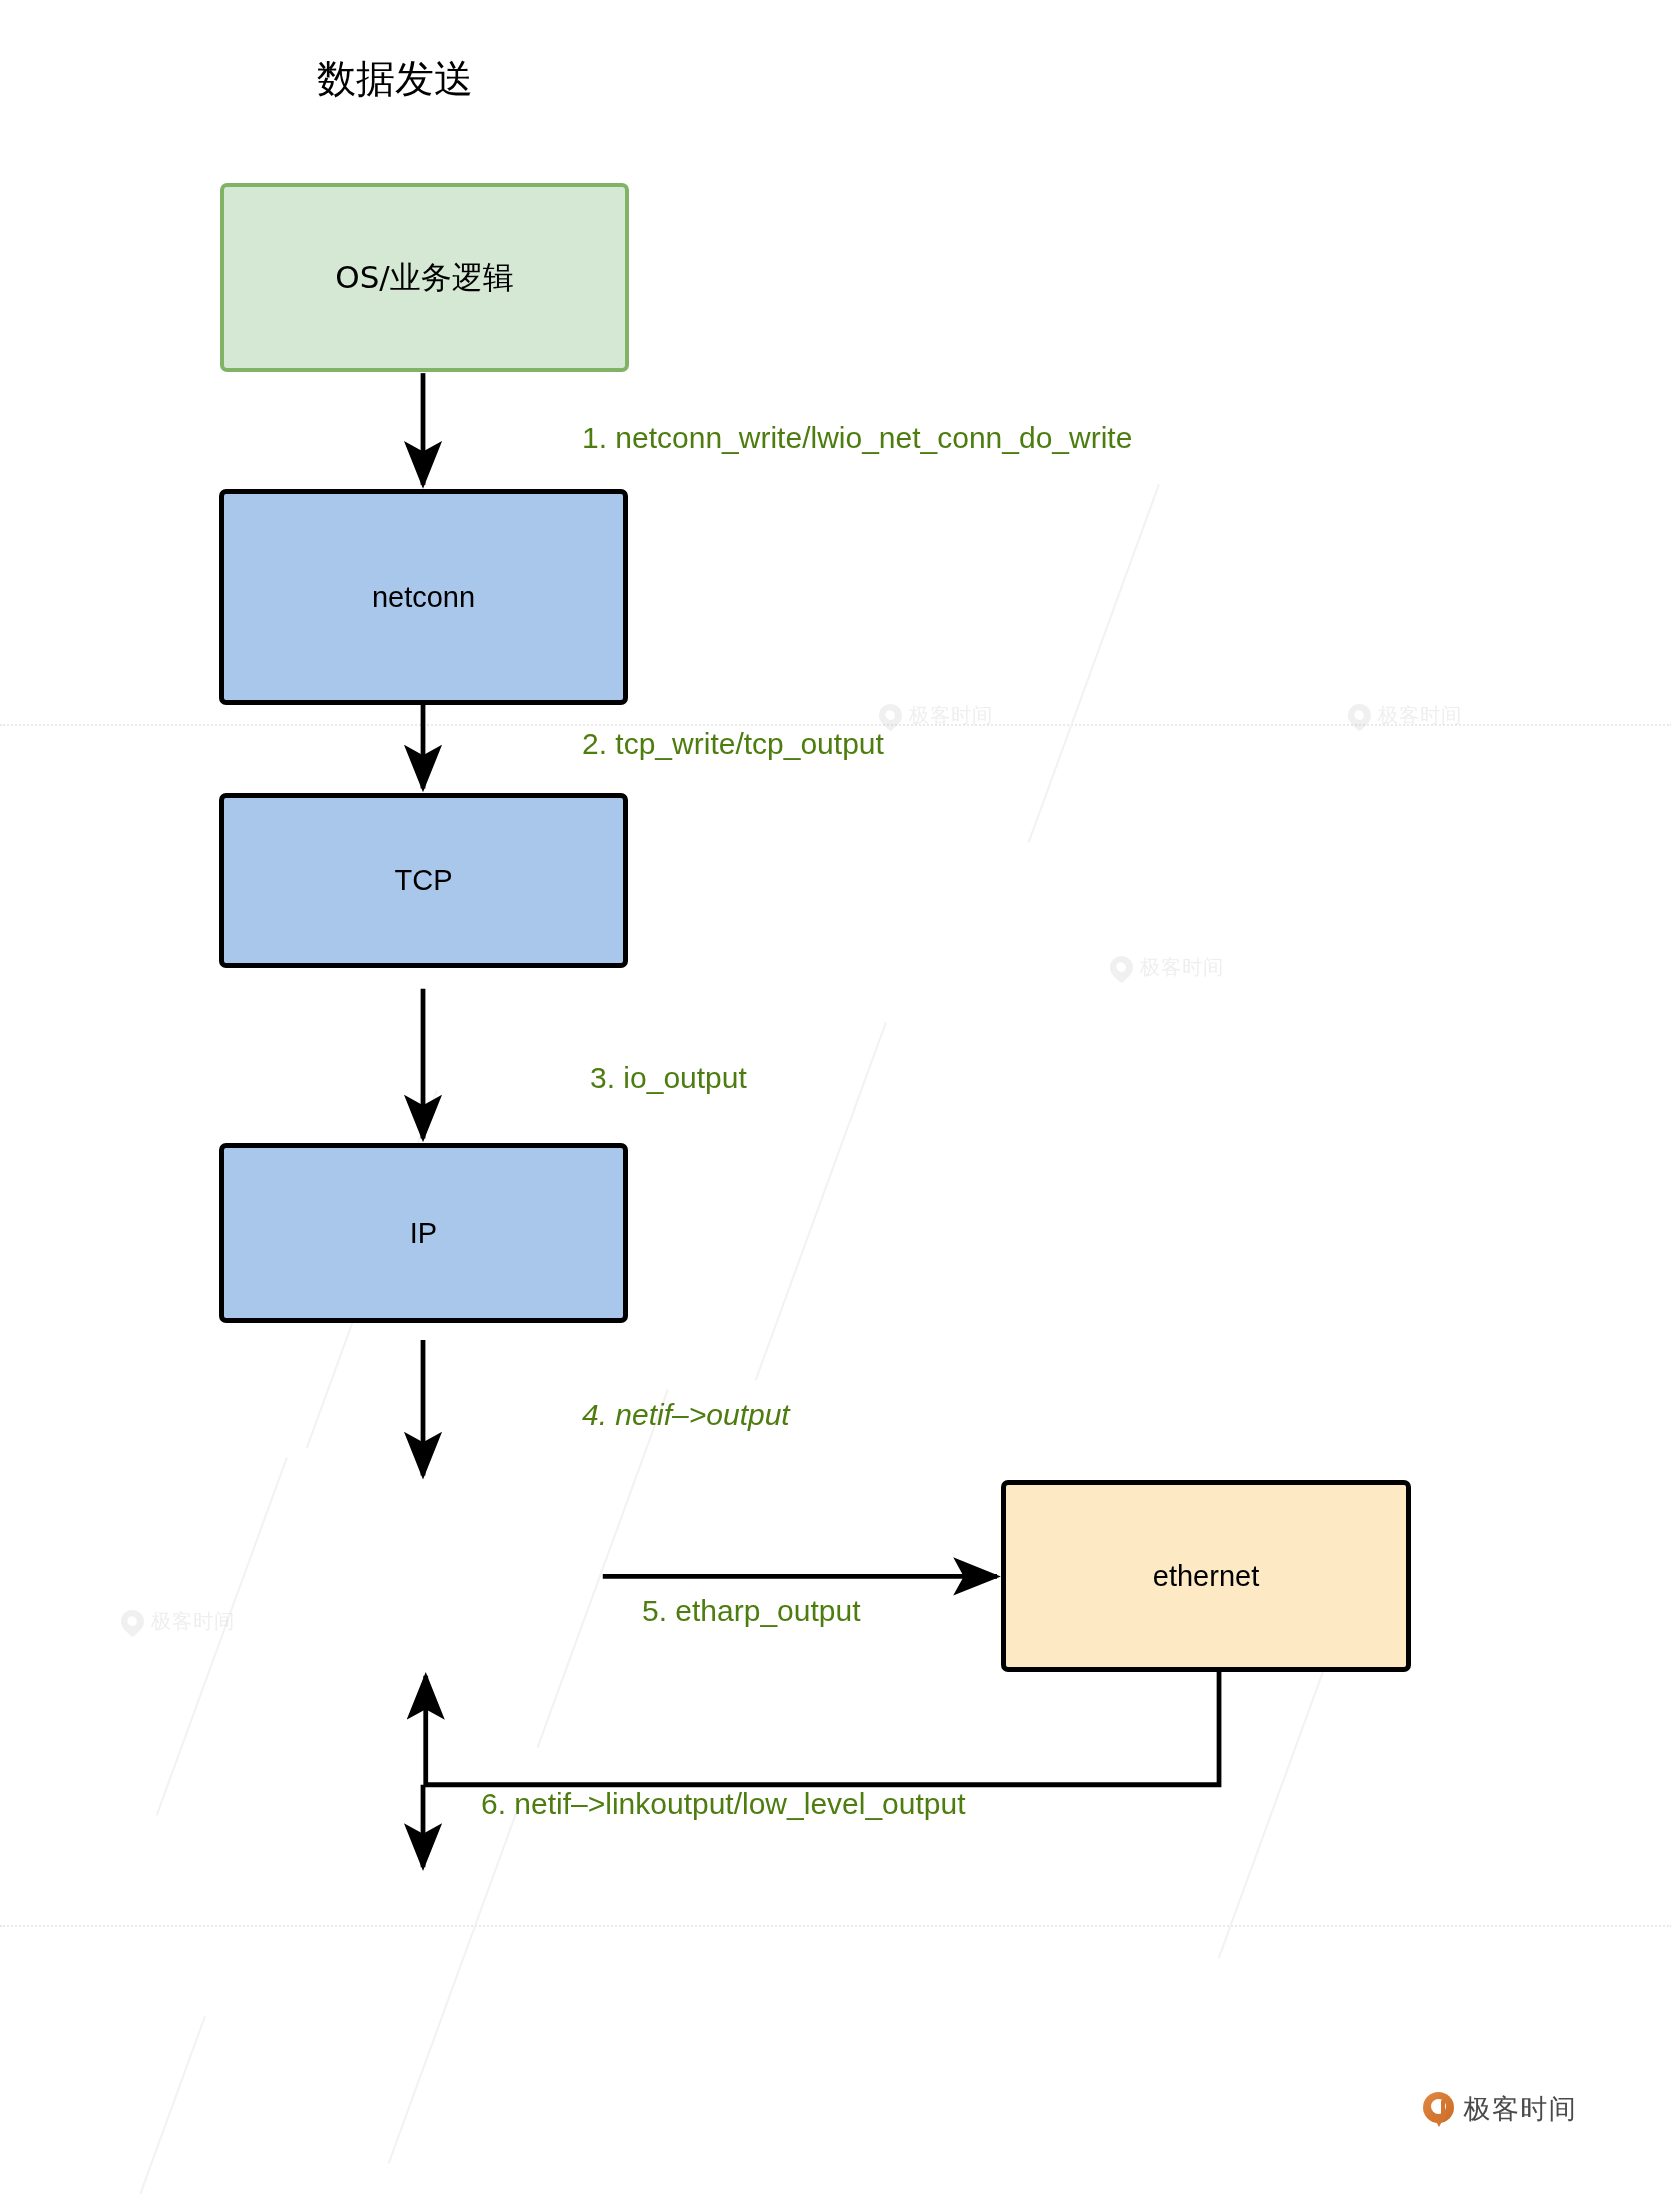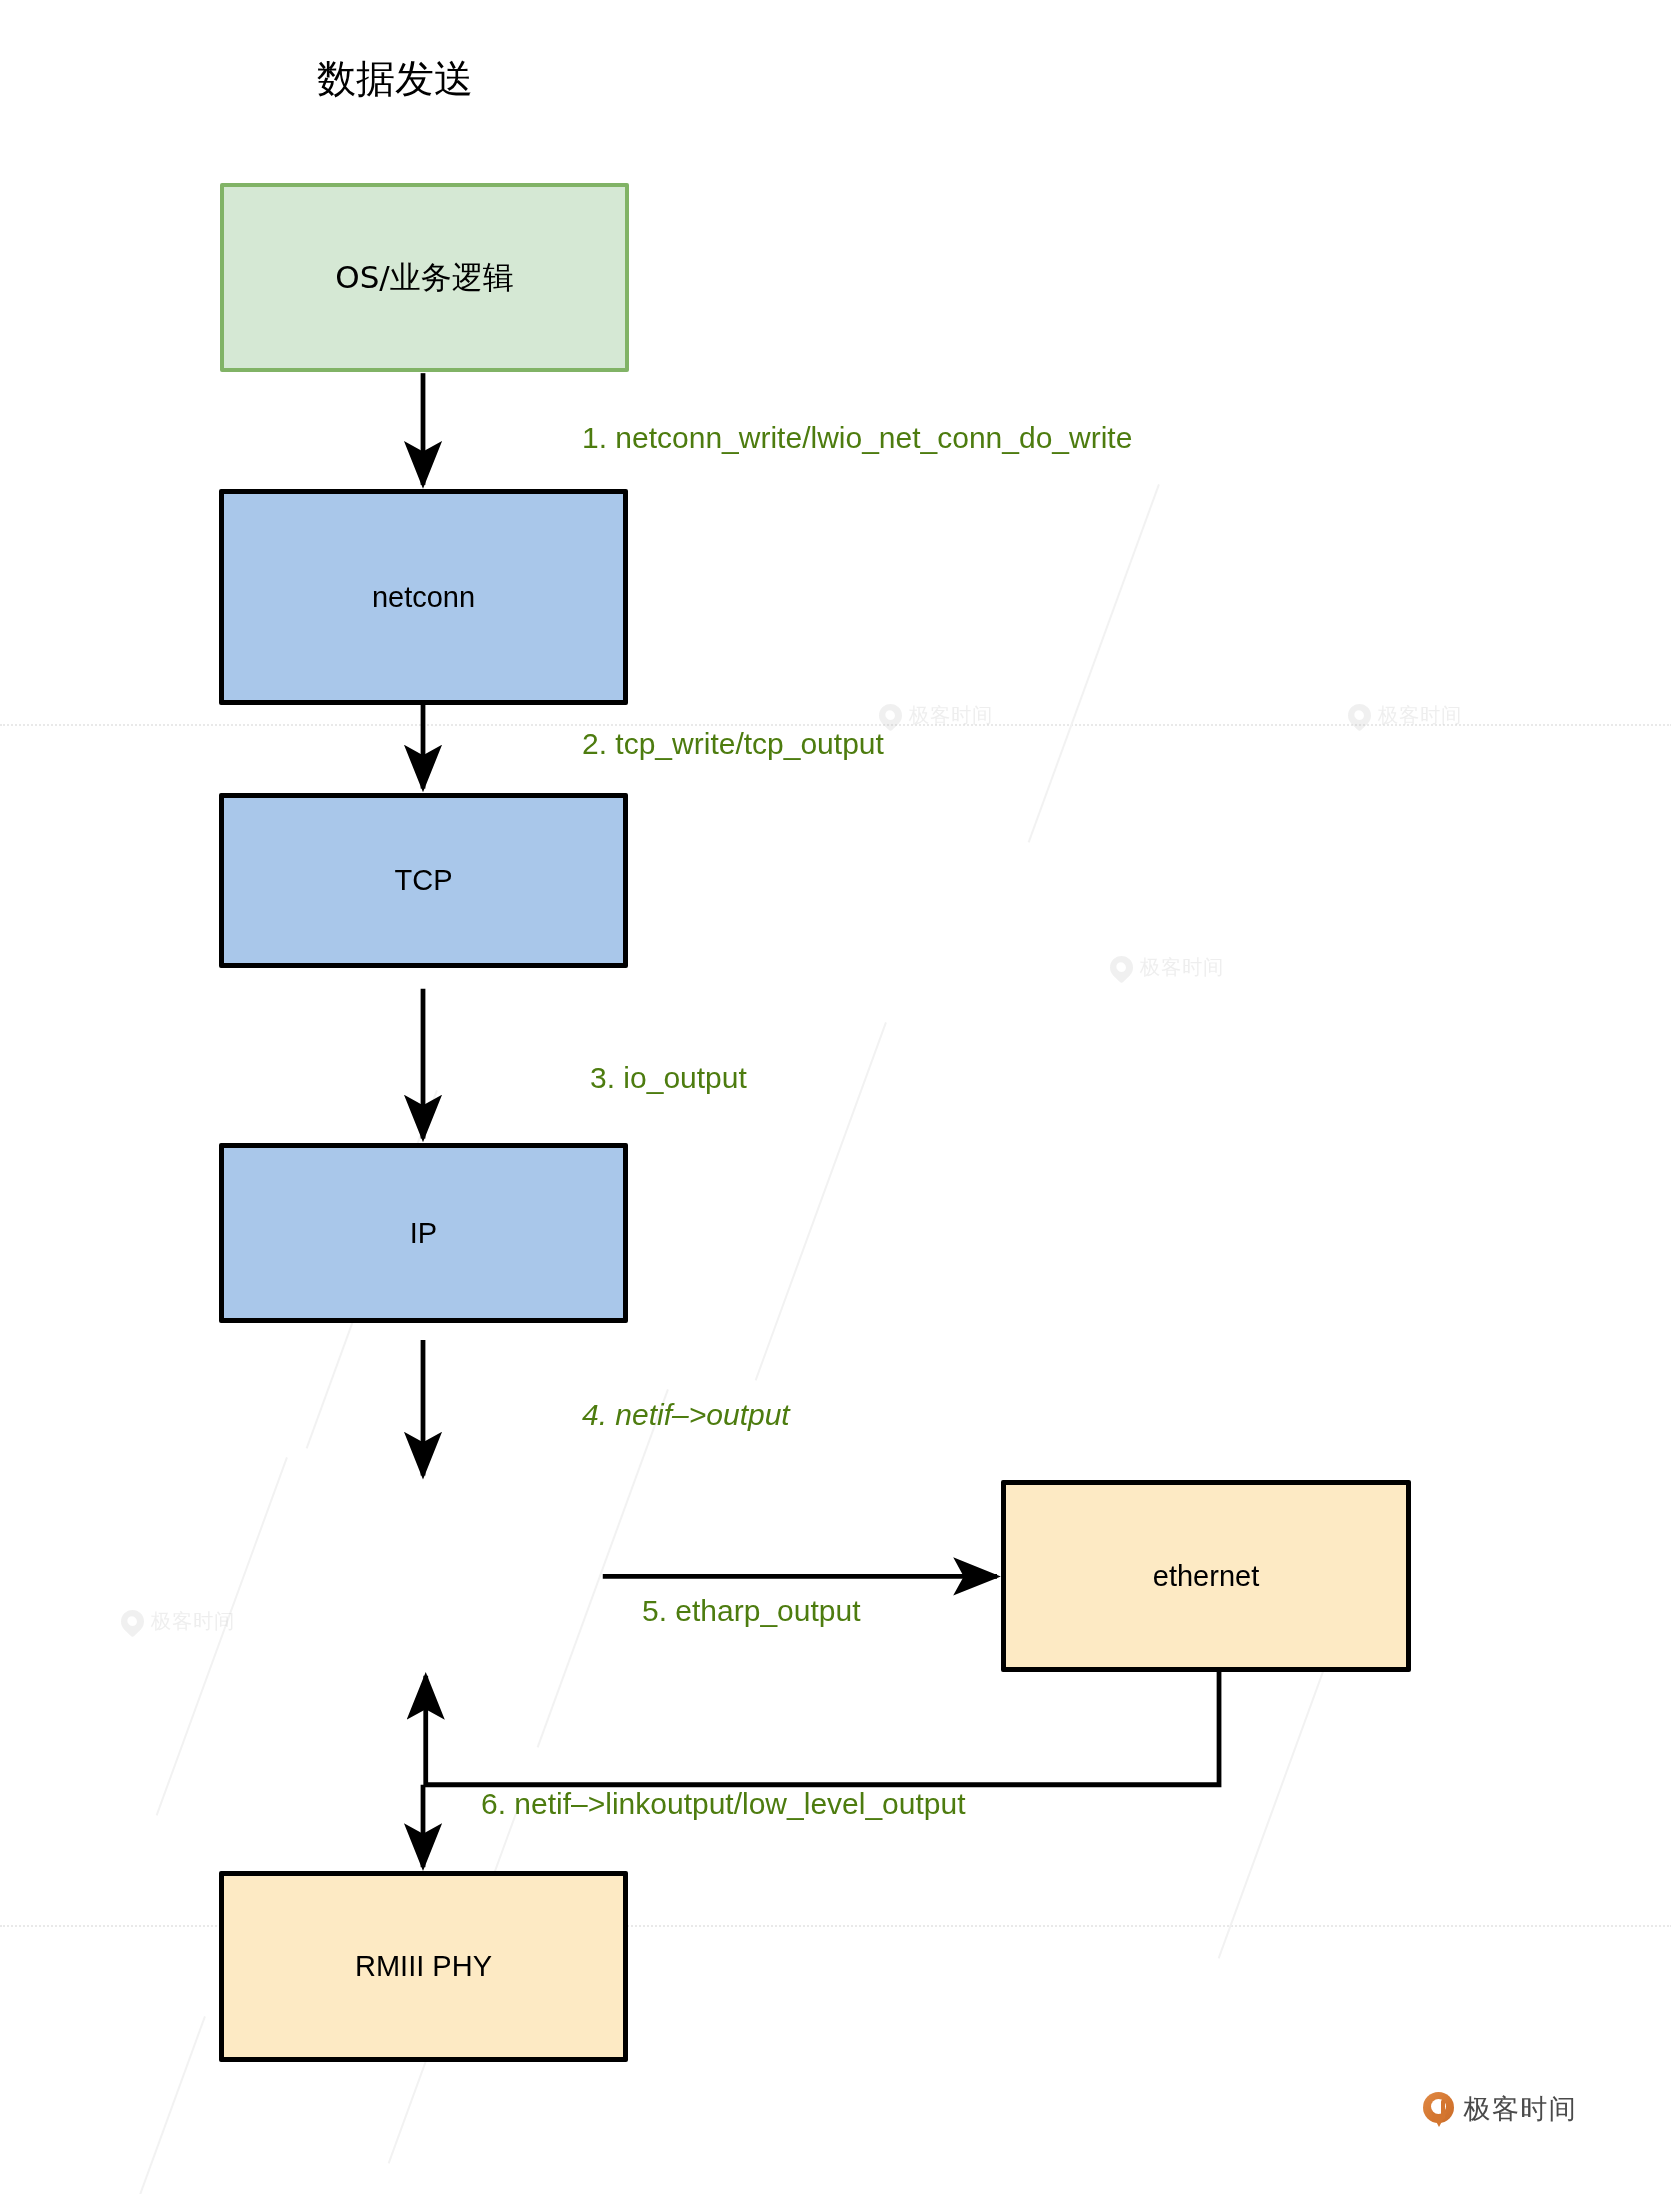--- a/index.html
+++ b/index.html
@@ -89,21 +89,21 @@
     font-family: "DejaVu Sans", sans-serif;
     white-space: nowrap;
   }
 
   .node {
     position: absolute;
     box-sizing: border-box;
     display: flex;
     align-items: center;
     justify-content: center;
-    border-radius: 2px;
+    border-radius: 7px;
     font-size: 29px;
     color: #000000;
     text-align: center;
     font-family: "Liberation Sans", sans-serif;
   }
   .node.green {
     background: #d5e8d4;
     border: 4.8px solid #81b366;
   }
   .node.blue {
@@ -262,21 +262,20 @@
 
     <div class="node blue" id="node-netconn" style="left: 219px; top: 489px; width: 409px; height: 216px;">netconn</div>
 
     <div class="node blue" id="node-tcp" style="left: 219px; top: 793px; width: 409px; height: 175px;">TCP</div>
 
     <div class="node blue" id="node-ip" style="left: 219px; top: 1143px; width: 409px; height: 180px;">IP</div>
 
 
     <div class="node yellow" id="node-ethernet" style="left: 1001px; top: 1480px; width: 410px; height: 192px;">ethernet</div>
 
-    <div class="node yellow" id="node-rmii" style="left: 219px; top: 1871px; width: 409px; height: 191px;">RMIII PHY</div>
 
     <div class="edge-label" id="lbl-e1" style="left: 582px; top: 421px;">1. netconn_write/lwio_net_conn_do_write</div>
     <div class="edge-label" id="lbl-e2" style="left: 582px; top: 727px;">2. tcp_write/tcp_output</div>
     <div class="edge-label" id="lbl-e3" style="left: 590px; top: 1061px;">3. io_output</div>
     <div class="edge-label" id="lbl-e4" style="left: 582px; top: 1398px; font-style: italic;">4. netif–&gt;output</div>
     <div class="edge-label" id="lbl-e5" style="left: 642px; top: 1594px;">5. etharp_output</div>
     <div class="edge-label" id="lbl-e6" style="left: 481px; top: 1779px; margin-top: 8px;">6. netif–&gt;linkoutput/low_level_output</div>
 
     <div class="brand">
       <span class="pin">

